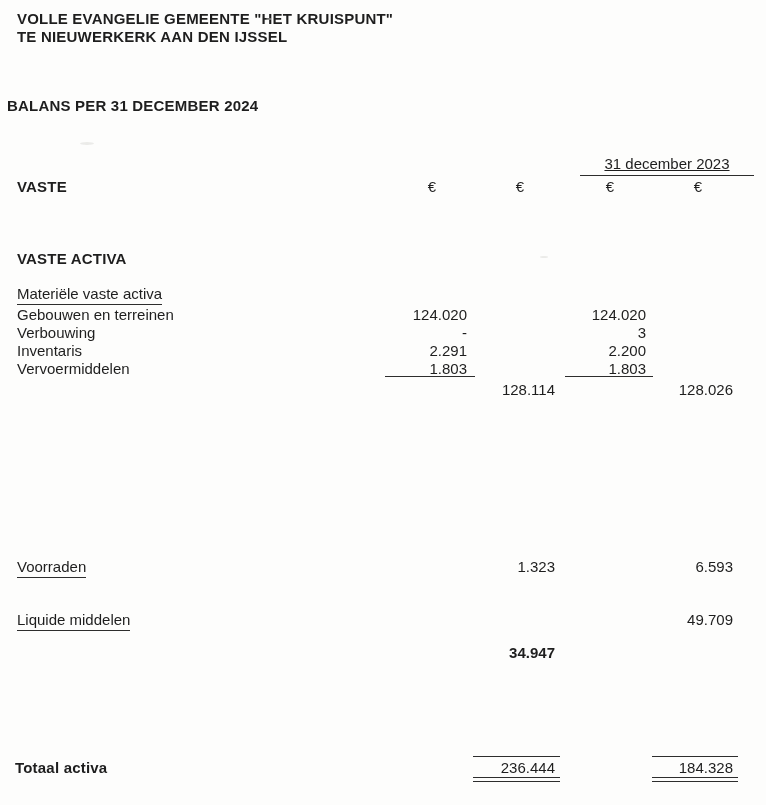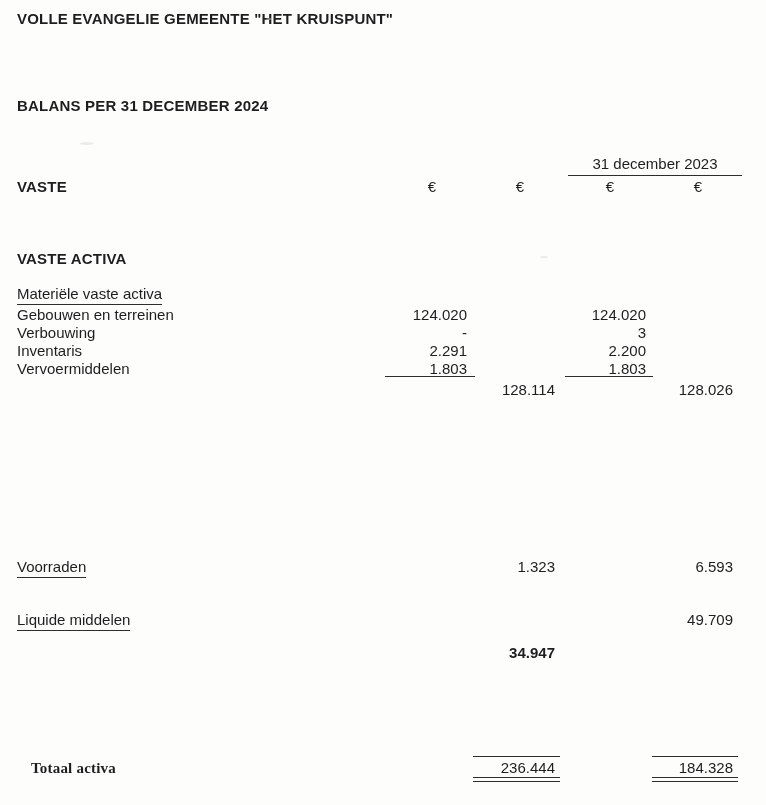--- a/index.html
+++ b/index.html
@@ -52,23 +52,24 @@
   }
   
   .speck { position: absolute; background: #d9d9d6; border-radius: 50%; opacity: .5; }
 </style>
 </head>
 <body>
 
 <div class="page">
 
   <div class="abs b" style="left:17px; top:10px;">VOLLE EVANGELIE GEMEENTE "HET KRUISPUNT"</div>
-  <div class="abs b" style="left:17px; top:97px;">BALANS PER 31 DECEMBER 2024</div>
+  <div class="abs b" style="left:17px; top:28px;">TE NIEUWERKERK AAN DEN IJSSEL</div>
+  <div class="abs b" style="left:7px; top:97px;">BALANS PER 31 DECEMBER 2024</div>
 
-  <div class="period-head" style="left:568px; width:174px;">31 december 2023</div>
+  <div class="period-head" style="left:580px; width:174px;text-decoration:underline;">31 december 2023</div>
 
   <div class="euro" style="left:432px;">€</div>
   <div class="euro" style="left:520px;">€</div>
   <div class="euro" style="left:610px;">€</div>
   <div class="euro" style="left:698px;">€</div>
 
   <div class="abs b" style="left:17px; top:178px;">VASTE</div>
 
   <div class="abs b" style="left:17px; top:250px;">VASTE ACTIVA</div>
   <div class="abs" style="left:17px; top:306px;">Gebouwen en terreinen</div>
@@ -102,21 +103,21 @@
   </div>
   <div class="num colB" style="top:558px;">1.323</div>
   <div class="num colD" style="top:558px;">6.593</div>
 
   <div class="abs" style="left:17px; top:611px;">
     <span class="ul">Liquide middelen</span>
   </div>
   <div class="num colB" style="top:644px;font-weight:bold;">34.947</div>
   <div class="num colD" style="top:611px;">49.709</div>
 
-  <div class="abs b" style="left:31px; top:759px;font-family:Liberation Serif, serif;">Totaal activa</div>
+  <div class="abs b" style="left:15px; top:759px;">Totaal activa</div>
 
   <div class="rule" style="left:473px; top:756px; width:87px;"></div>
   <div class="num colB" style="top:759px;">236.444</div>
   <div class="dbl-rule" style="left:473px; top:777px; width:87px;"></div>
 
   <div class="rule" style="left:652px; top:756px; width:86px;"></div>
   <div class="num colD" style="top:759px;">184.328</div>
   <div class="dbl-rule" style="left:652px; top:777px; width:86px;"></div>
 
   <div class="speck" style="left:80px; top:142px; width:14px; height:3px;"></div>

